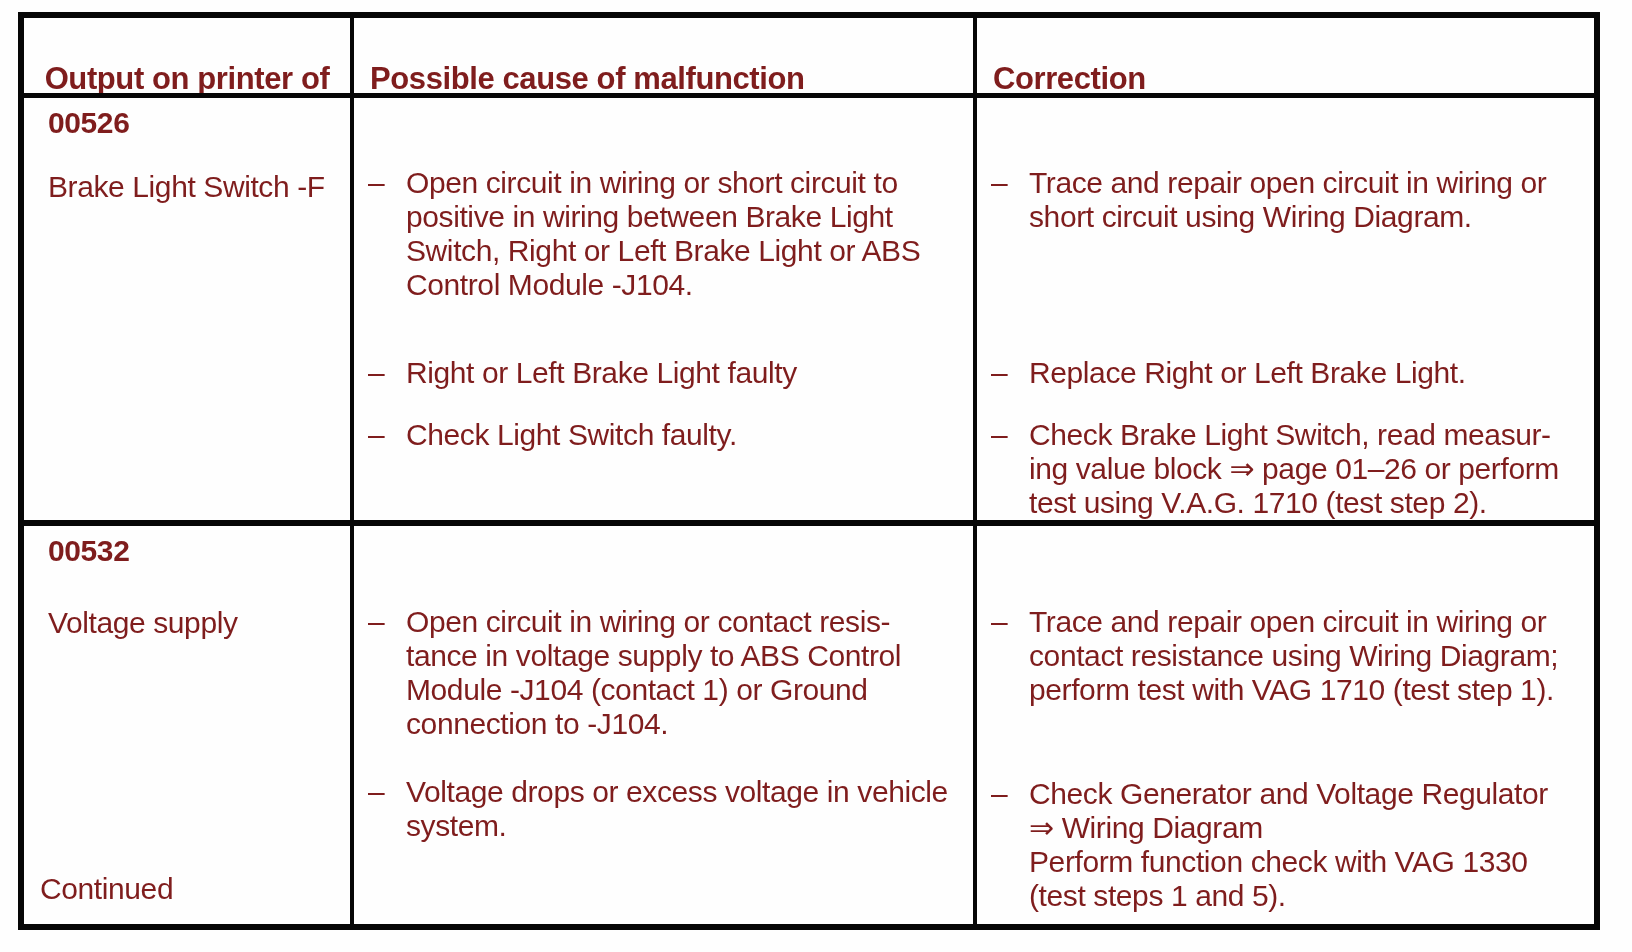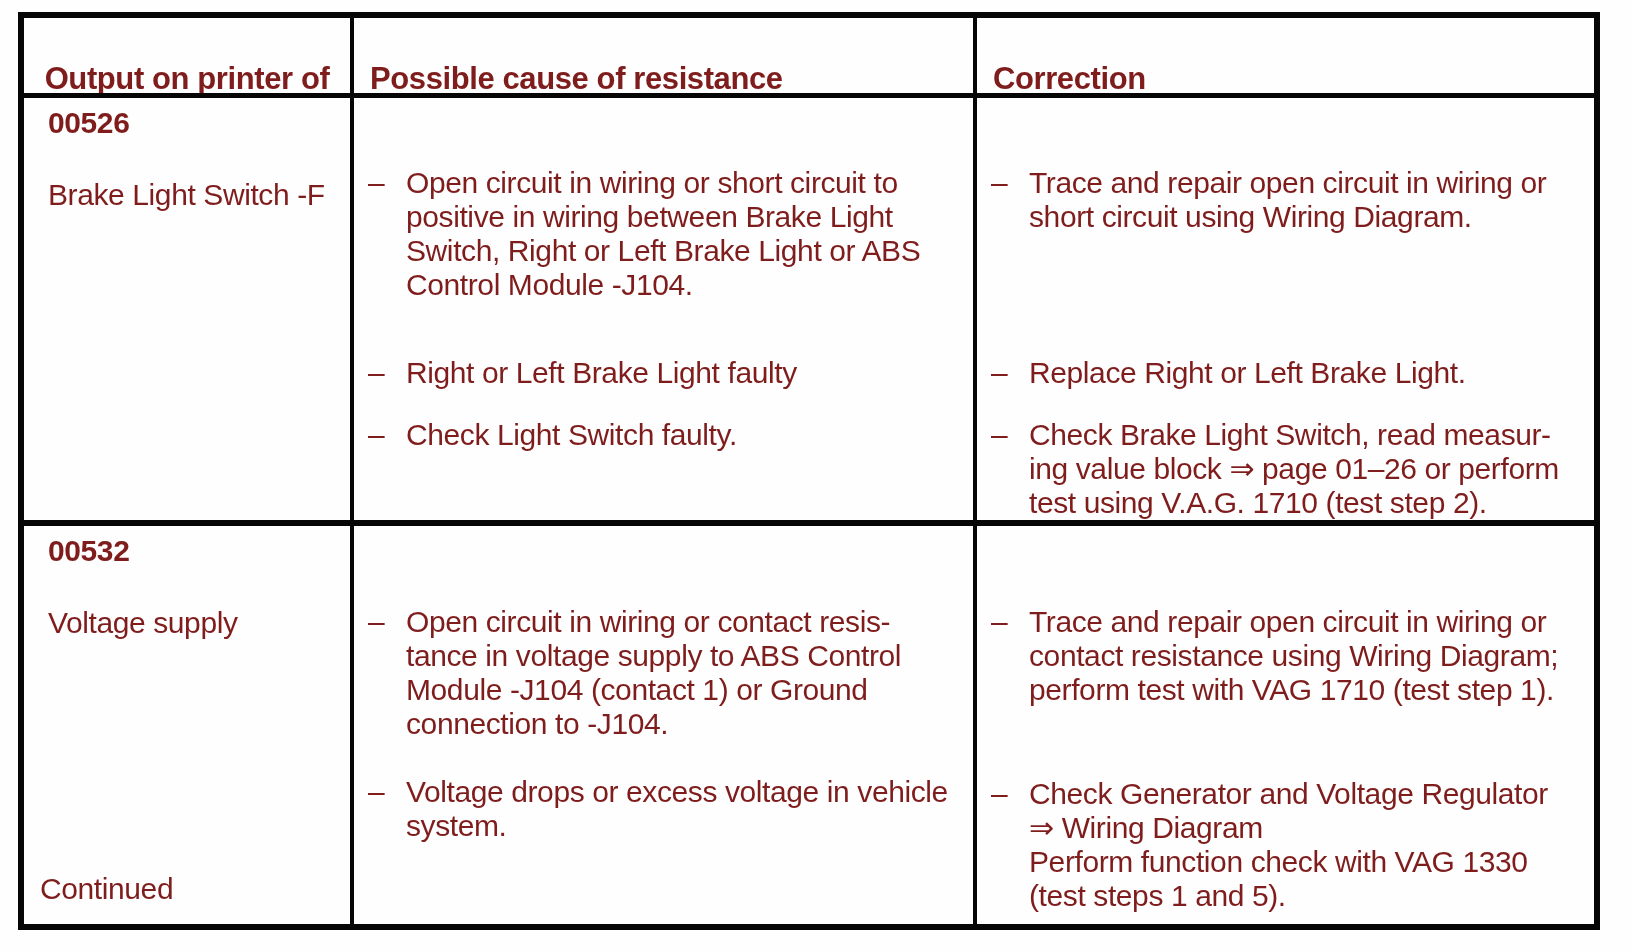--- a/index.html
+++ b/index.html
@@ -53,21 +53,21 @@
     line-height: 34px;
     letter-spacing: -0.4px;
   }
   .pad-a { padding: 8px 10px 0 24px; }
   .pad-list { padding: 0 6px 0 14px; }
 
   .fault-code {
     font-weight: bold;
     font-size: 30px;
   }
-  .component-r1 { margin-top: 38px; }
+  .component-r1 { margin-top: 30px; }
   .component-r2 { margin-top: 38px; }
 
   .list-r1 { padding-top: 68px; }
   .list-r2 { padding-top: 79px; }
 
   .bullet {
     display: flex;
     align-items: flex-start;
   }
   .bullet .dash {
@@ -96,21 +96,21 @@
 <body>
 
 <div class="page">
   <div class="doc-table">
 
     <div class="cell head col-a center">
       <span>Output on printer of
 VAG 1551</span>
     </div>
     <div class="cell head col-b">
-      <span>Possible cause of resistance</span>
+      <span>Possible cause of malfunction</span>
     </div>
     <div class="cell head col-c">
       <span>Correction</span>
     </div>
 
     <div class="cell body-cell row1 col-a pad-a">
       <div class="fault-code">00526</div>
       <div class="component-r1">Brake Light Switch -F</div>
     </div>
     <div class="cell body-cell row1 col-b pad-list list-r1">

